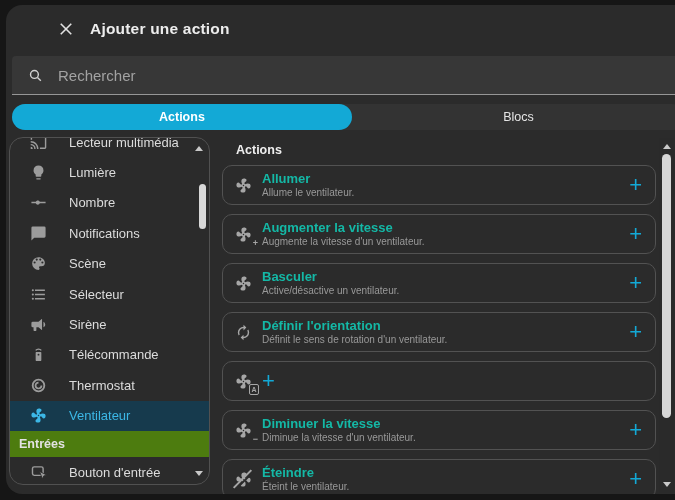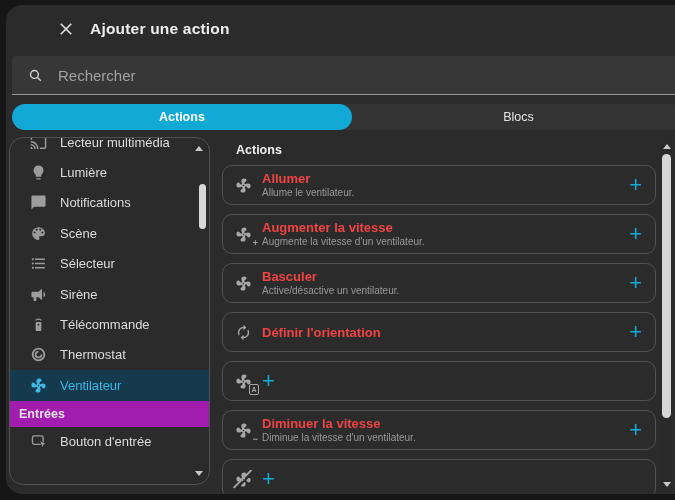--- a/index.html
+++ b/index.html
@@ -32,41 +32,41 @@
   .tab{position:absolute;top:0;height:100%;display:flex;align-items:center;justify-content:center;font-size:12.5px;cursor:pointer;}
   .tab.active{left:0;width:50.5%;background:var(--accent);border-radius:13px;color:#ffffff;font-weight:bold;}
   .tab.inactive{right:0;width:49.5%;color:#e5e5e5;}
   
   .sidebar{
     position:absolute;left:3px;top:132px;width:201px;height:348px;
     border:1px solid #515151;border-radius:14px;box-sizing:border-box;
     overflow:hidden;background:#2b2b2b;
   }
   .sb-list{margin-top:-11px;}
-  .sb-item{height:30.4px;display:flex;align-items:center;gap:13px;padding-left:19px;color:#dcdcdc;font-size:13px;cursor:pointer;}
+  .sb-item{height:30.4px;display:flex;align-items:center;gap:22px;padding-left:19px;color:#dcdcdc;font-size:13px;cursor:pointer;}
   .sb-icon{width:18px;height:18px;color:#9c9c9c;display:flex;align-items:center;justify-content:center;flex:none;}
   .sb-item.selected{background:var(--selected-bg);color:var(--selected-fg);}
   .sb-item.selected .sb-icon{color:var(--selected-fg);}
-  .sb-section{height:26px;display:flex;align-items:center;padding-left:9px;color:#e2e2e2;font-weight:bold;font-size:12.5px;background:#a21caf;}
+  .sb-section{height:26px;display:flex;align-items:center;padding-left:9px;color:#e2e2e2;font-weight:bold;font-size:12.5px;background:#4d7c0f;}
   .tri-up,.tri-down{position:absolute;right:6px;width:0;height:0;border-left:4.5px solid transparent;border-right:4.5px solid transparent;cursor:pointer;}
   .tri-up{border-bottom:5.5px solid #c9c9c9;}
   .tri-down{border-top:5.5px solid #c9c9c9;}
   .sidebar .tri-up{top:8px;}
   .sidebar .tri-down{bottom:8px;}
   .sb-thumb{position:absolute;right:3px;top:46px;width:7px;height:45px;border-radius:4px;background:#d8d8d8;cursor:pointer;}
   
   .actions-panel{position:absolute;left:216px;top:136px;width:434px;}
   .panel-header{color:#efefef;font-weight:bold;font-size:12.5px;margin:2px 0 8px 14px;}
   .card{
     height:40px;border:1px solid #525252;border-radius:10px;margin-bottom:9px;
     display:flex;align-items:center;box-sizing:border-box;cursor:pointer;background:#2b2b2b;
   }
   .card-icon{width:22px;height:22px;margin:0 8px 0 9px;position:relative;color:#a6a6a6;display:flex;align-items:center;justify-content:center;flex:none;}
   .card-text{flex:1;min-width:0;}
-  .card-title{color:#ef4444;font-size:13px;font-weight:bold;line-height:15px;}
+  .card-title{color:#14b8a6;font-size:13px;font-weight:bold;line-height:15px;}
   .card-desc{color:#999999;font-size:10px;line-height:13px;}
   .card-add{color:var(--accent);font-size:22px;line-height:22px;margin-right:13px;cursor:pointer;flex:none;}
   .badge{position:absolute;right:-4px;bottom:-2px;background:#2b2b2b;color:#a6a6a6;font-size:9px;font-weight:bold;line-height:8px;padding:1px 0 0 2px;}
   .badge-box{border:1px solid #a6a6a6;border-radius:2px;font-size:7px;line-height:7px;padding:1px 1.5px;right:-5px;bottom:-3px;}
   .slash{position:absolute;left:-2px;top:10px;width:25px;height:2px;background:#a6a6a6;transform:rotate(-45deg);box-shadow:0 2.5px 0 #2b2b2b;}
   svg{display:block;}
   
   .vscroll{position:absolute;left:659px;top:138px;width:15px;height:355px;background:#2a2a2a;}
   .vscroll .tri-up{top:6px;right:3px;}
   .vscroll .tri-down{bottom:6px;right:3px;}
@@ -116,20 +116,28 @@
           <span class="sb-icon">
             <svg viewBox="0 0 24 24" width="17" height="17">
               <path fill="currentColor" d="M12,2A7,7 0 0,1 19,9C19,11.38 17.81,13.47 16,14.74V17A1,1 0 0,1 15,18H9A1,1 0 0,1 8,17V14.74C6.19,13.47 5,11.38 5,9A7,7 0 0,1 12,2M9,21V20H15V21A1,1 0 0,1 14,22H10A1,1 0 0,1 9,21Z"></path>
             </svg>
           </span>
           <span class="sb-label">Lumière</span>
         </div>
         <div class="sb-item">
           <span class="sb-icon">
             <svg viewBox="0 0 24 24" width="17" height="17">
+              <path fill="currentColor" d="M2,11H8.17C8.58,9.83 9.69,9 11,9C12.31,9 13.42,9.83 13.83,11H22V13H13.83C13.42,14.17 12.31,15 11,15C9.69,15 8.58,14.17 8.17,13H2V11Z"></path>
+            </svg>
+          </span>
+          <span class="sb-label">Nombre</span>
+        </div>
+        <div class="sb-item">
+          <span class="sb-icon">
+            <svg viewBox="0 0 24 24" width="17" height="17">
               <path fill="currentColor" d="M20,2H4A2,2 0 0,0 2,4V22L6,18H20A2,2 0 0,0 22,16V4A2,2 0 0,0 20,2Z"></path>
             </svg>
           </span>
           <span class="sb-label">Notifications</span>
         </div>
         <div class="sb-item">
           <span class="sb-icon">
             <svg viewBox="0 0 24 24" width="17" height="17">
               <path fill="currentColor" d="M17.5,12A1.5,1.5 0 0,1 16,10.5A1.5,1.5 0 0,1 17.5,9A1.5,1.5 0 0,1 19,10.5A1.5,1.5 0 0,1 17.5,12M14.5,8A1.5,1.5 0 0,1 13,6.5A1.5,1.5 0 0,1 14.5,5A1.5,1.5 0 0,1 16,6.5A1.5,1.5 0 0,1 14.5,8M9.5,8A1.5,1.5 0 0,1 8,6.5A1.5,1.5 0 0,1 9.5,5A1.5,1.5 0 0,1 11,6.5A1.5,1.5 0 0,1 9.5,8M6.5,12A1.5,1.5 0 0,1 5,10.5A1.5,1.5 0 0,1 6.5,9A1.5,1.5 0 0,1 8,10.5A1.5,1.5 0 0,1 6.5,12M12,3A9,9 0 0,0 3,12A9,9 0 0,0 12,21A1.5,1.5 0 0,0 13.5,19.5C13.5,19.11 13.35,18.76 13.11,18.5C12.88,18.23 12.73,17.88 12.73,17.5A1.5,1.5 0 0,1 14.23,16H16A5,5 0 0,0 21,11C21,6.58 16.97,3 12,3Z"></path>
             </svg>
@@ -236,20 +244,21 @@
           <span class="card-add">+</span>
         </div>
         <div class="card">
           <span class="card-icon">
             <svg viewBox="0 0 24 24" width="17" height="17">
               <path fill="currentColor" d="M12,6V9L16,5L12,1V4A8,8 0 0,0 4,12C4,13.57 4.46,15.03 5.24,16.26L6.7,14.8C6.25,13.97 6,13 6,12A6,6 0 0,1 12,6M18.76,7.74L17.3,9.2C17.74,10.04 18,11 18,12A6,6 0 0,1 12,18V15L8,19L12,23V20A8,8 0 0,0 20,12C20,10.43 19.54,8.97 18.76,7.74Z"></path>
             </svg>
           </span>
           <div class="card-text">
             <div class="card-title">Définir l'orientation</div>
+            <div class="card-desc">Définit le sens de rotation d'un ventilateur.</div>
           </div>
           <span class="card-add">+</span>
         </div>
         <div class="card">
           <span class="card-icon">
             <svg viewBox="0 0 24 24" width="17" height="17">
               <path fill="currentColor" d="M12,11A1,1 0 0,0 11,12A1,1 0 0,0 12,13A1,1 0 0,0 13,12A1,1 0 0,0 12,11M12.5,2C17,2 17.11,5.57 14.75,6.75C13.76,7.24 13.32,8.29 13.13,9.22C13.61,9.42 14.03,9.73 14.35,10.13C18.05,8.13 22.03,8.92 22.03,12.5C22.03,17 18.46,17.1 17.28,14.73C16.78,13.74 15.72,13.3 14.79,13.11C14.59,13.59 14.28,14 13.88,14.34C15.87,18.03 15.08,22 11.5,22C7,22 6.91,18.42 9.27,17.24C10.25,16.75 10.69,15.71 10.89,14.79C10.4,14.59 9.97,14.27 9.65,13.87C5.96,15.85 2,15.07 2,11.5C2,7 5.56,6.89 6.74,9.26C7.24,10.25 8.29,10.68 9.22,10.87C9.41,10.39 9.73,9.97 10.14,9.65C8.15,5.96 8.94,2 12.5,2Z"></path>
             </svg>
             <span class="badge badge-box">A</span>
           </span>
@@ -268,20 +277,24 @@
           </div>
           <span class="card-add">+</span>
         </div>
         <div class="card">
           <span class="card-icon">
             <svg viewBox="0 0 24 24" width="17" height="17">
               <path fill="currentColor" d="M12,11A1,1 0 0,0 11,12A1,1 0 0,0 12,13A1,1 0 0,0 13,12A1,1 0 0,0 12,11M12.5,2C17,2 17.11,5.57 14.75,6.75C13.76,7.24 13.32,8.29 13.13,9.22C13.61,9.42 14.03,9.73 14.35,10.13C18.05,8.13 22.03,8.92 22.03,12.5C22.03,17 18.46,17.1 17.28,14.73C16.78,13.74 15.72,13.3 14.79,13.11C14.59,13.59 14.28,14 13.88,14.34C15.87,18.03 15.08,22 11.5,22C7,22 6.91,18.42 9.27,17.24C10.25,16.75 10.69,15.71 10.89,14.79C10.4,14.59 9.97,14.27 9.65,13.87C5.96,15.85 2,15.07 2,11.5C2,7 5.56,6.89 6.74,9.26C7.24,10.25 8.29,10.68 9.22,10.87C9.41,10.39 9.73,9.97 10.14,9.65C8.15,5.96 8.94,2 12.5,2Z"></path>
             </svg>
             <span class="slash"></span>
           </span>
+          <div class="card-text">
+            <div class="card-title">Éteindre</div>
+            <div class="card-desc">Éteint le ventilateur.</div>
+          </div>
           <span class="card-add">+</span>
         </div>
       </div>
   </div>
 
 </div>
 
 <div class="vscroll">
   <div class="tri-up"></div>
   <div class="v-thumb"></div>

